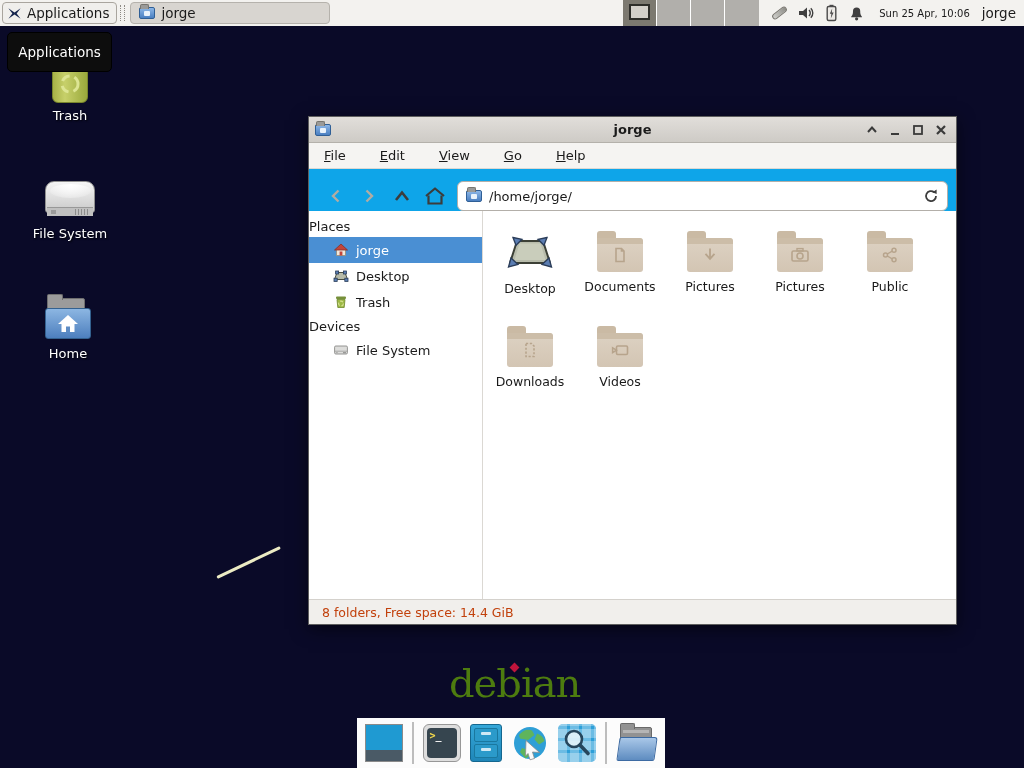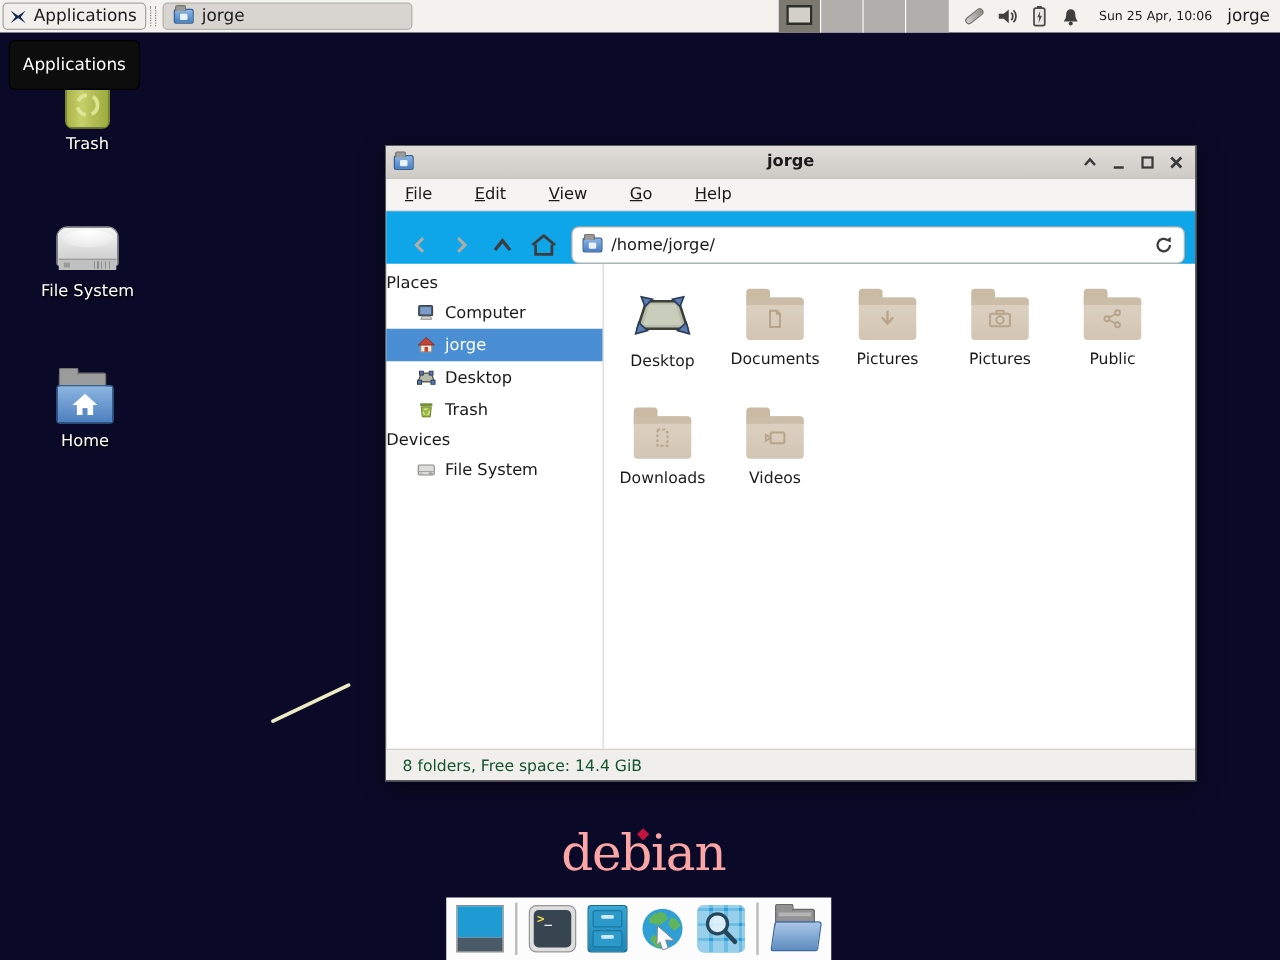--- a/index.html
+++ b/index.html
@@ -103,25 +103,25 @@
   .cell .flabel { margin-top:7px; font-size:12.5px; }
   .folder48 { position:relative; width:46px; height:34px; margin-top:13px;
               background:linear-gradient(#ddd2c3,#d3c5b3); border-radius:2px 4px 3px 3px; }
   .folder48::before { content:''; position:absolute; top:-7px; left:0; width:19px; height:8px;
               background:#cabaa4; border-radius:3px 3px 0 0; }
   .folder48::after { content:''; position:absolute; top:0; left:0; right:0; height:6px;
               background:#ccbda8; border-radius:0 3px 0 0; }
   .fglyph { position:absolute; inset:0; display:flex; align-items:center; justify-content:center; z-index:2; }
   .desk48 { width:48px; height:40px; margin-top:9px; }
   .statusbar { height:25px; background:#f1efec; border-top:1px solid #d4d1cc; display:flex; align-items:center;
-               padding-left:13px; font-size:12.5px; color:#14532d; flex:none; }
+               padding-left:13px; font-size:12.5px; color:#c2410c; flex:none; }
 
   
   .debian { position:absolute; left:449px; top:660px; font-family:"DejaVu Serif", serif; font-size:40px;
-            color:#fca5a5; letter-spacing:-1px; z-index:6; }
+            color:#4d7c0f; letter-spacing:-1px; z-index:6; }
   .deb-dot { position:absolute; left:61px; top:3px; width:9px; height:9px; background:#0a0a28; }
   .deb-dot::after { content:''; position:absolute; left:1px; top:1px; width:7px; height:7px;
             background:#c0143c; transform:rotate(45deg); }
 
   
   .dock { position:absolute; left:357px; top:718px; width:308px; height:50px; background:#fcfcfc;
           display:flex; align-items:center; justify-content:center; gap:9px; z-index:30; }
   .dock-sep { width:2px; height:42px; background:#bdbdbd; }
   .ico-showdesk { width:38px; height:38px; border:1px solid #8a8a8a; }
   .ico-showdesk .sd-top { height:25px; background:#1f9ad2; }
@@ -296,28 +296,20 @@
       <svg width="16" height="16" viewBox="0 0 16 16">
         <path d="M13 8 a5 5 0 1 1 -1.8 -3.8" fill="none" stroke="#3c3c3c" stroke-width="1.8"></path>
         <polygon points="13.6,1.5 13.6,6 9.4,4.2" fill="#3c3c3c"></polygon>
       </svg>
     </div>
   </div>
 
   <div class="content">
     <div class="sidebar">
       <div class="side-header">Places</div>
-      <div class="side-item">
-        <svg width="16" height="16" viewBox="0 0 16 16">
-          <rect x="2" y="2.5" width="11" height="8" rx="0.8" fill="#46608c" stroke="#444" stroke-width="1"></rect>
-          <rect x="3.2" y="3.7" width="8.6" height="5.6" fill="#7e9cc8"></rect>
-          <path d="M5 11 h6 l1.4 2.4 h-8.8 z" fill="#d5d5d2" stroke="#8a8a88" stroke-width="0.8"></path>
-        </svg>
-        <span>Computer</span>
-      </div>
       <div class="side-item selected">
         <svg width="16" height="16" viewBox="0 0 16 16">
           <rect x="3.6" y="7" width="8.8" height="6.5" fill="#efe8dc" stroke="#9a8d77" stroke-width="0.8"></rect>
           <polygon points="1.5,8 8,2 14.5,8" fill="#c2453a" stroke="#8a2f26" stroke-width="0.8"></polygon>
           <rect x="6.6" y="9.5" width="2.8" height="4" fill="#c2453a"></rect>
         </svg>
         <span>jorge</span>
       </div>
       <div class="side-item">
         <svg width="16" height="16" viewBox="0 0 16 16">

